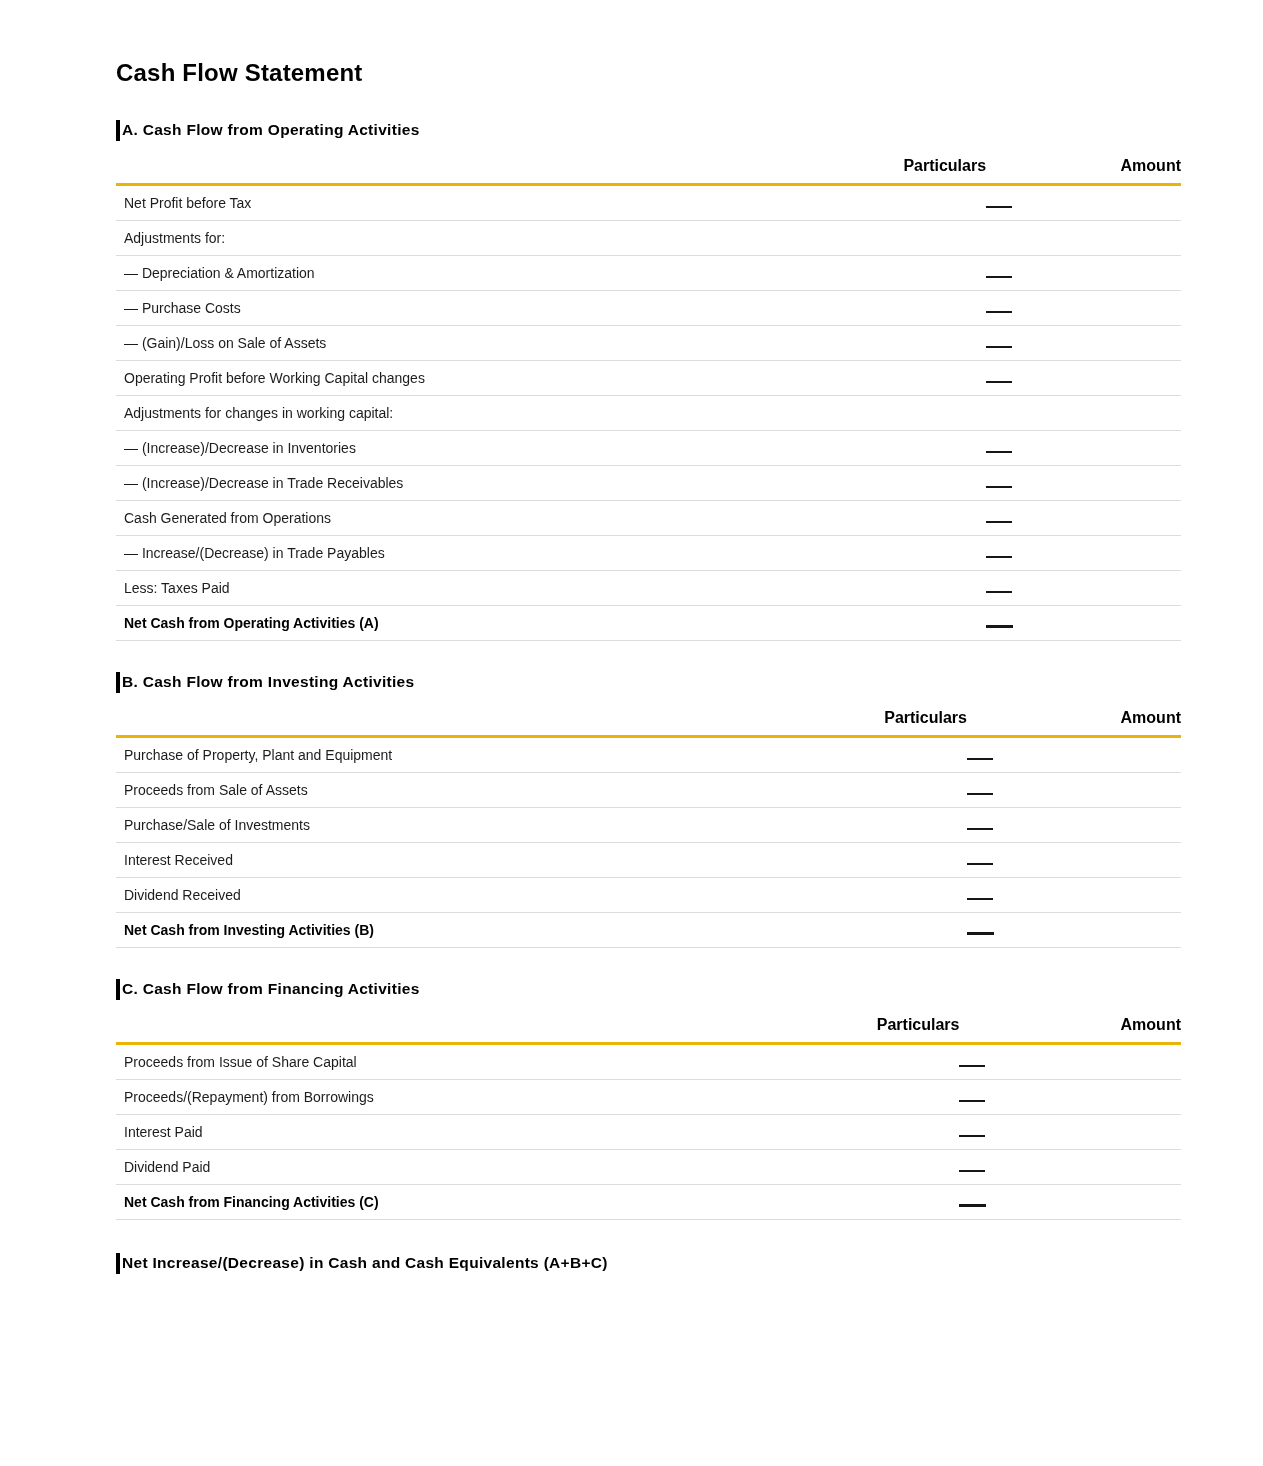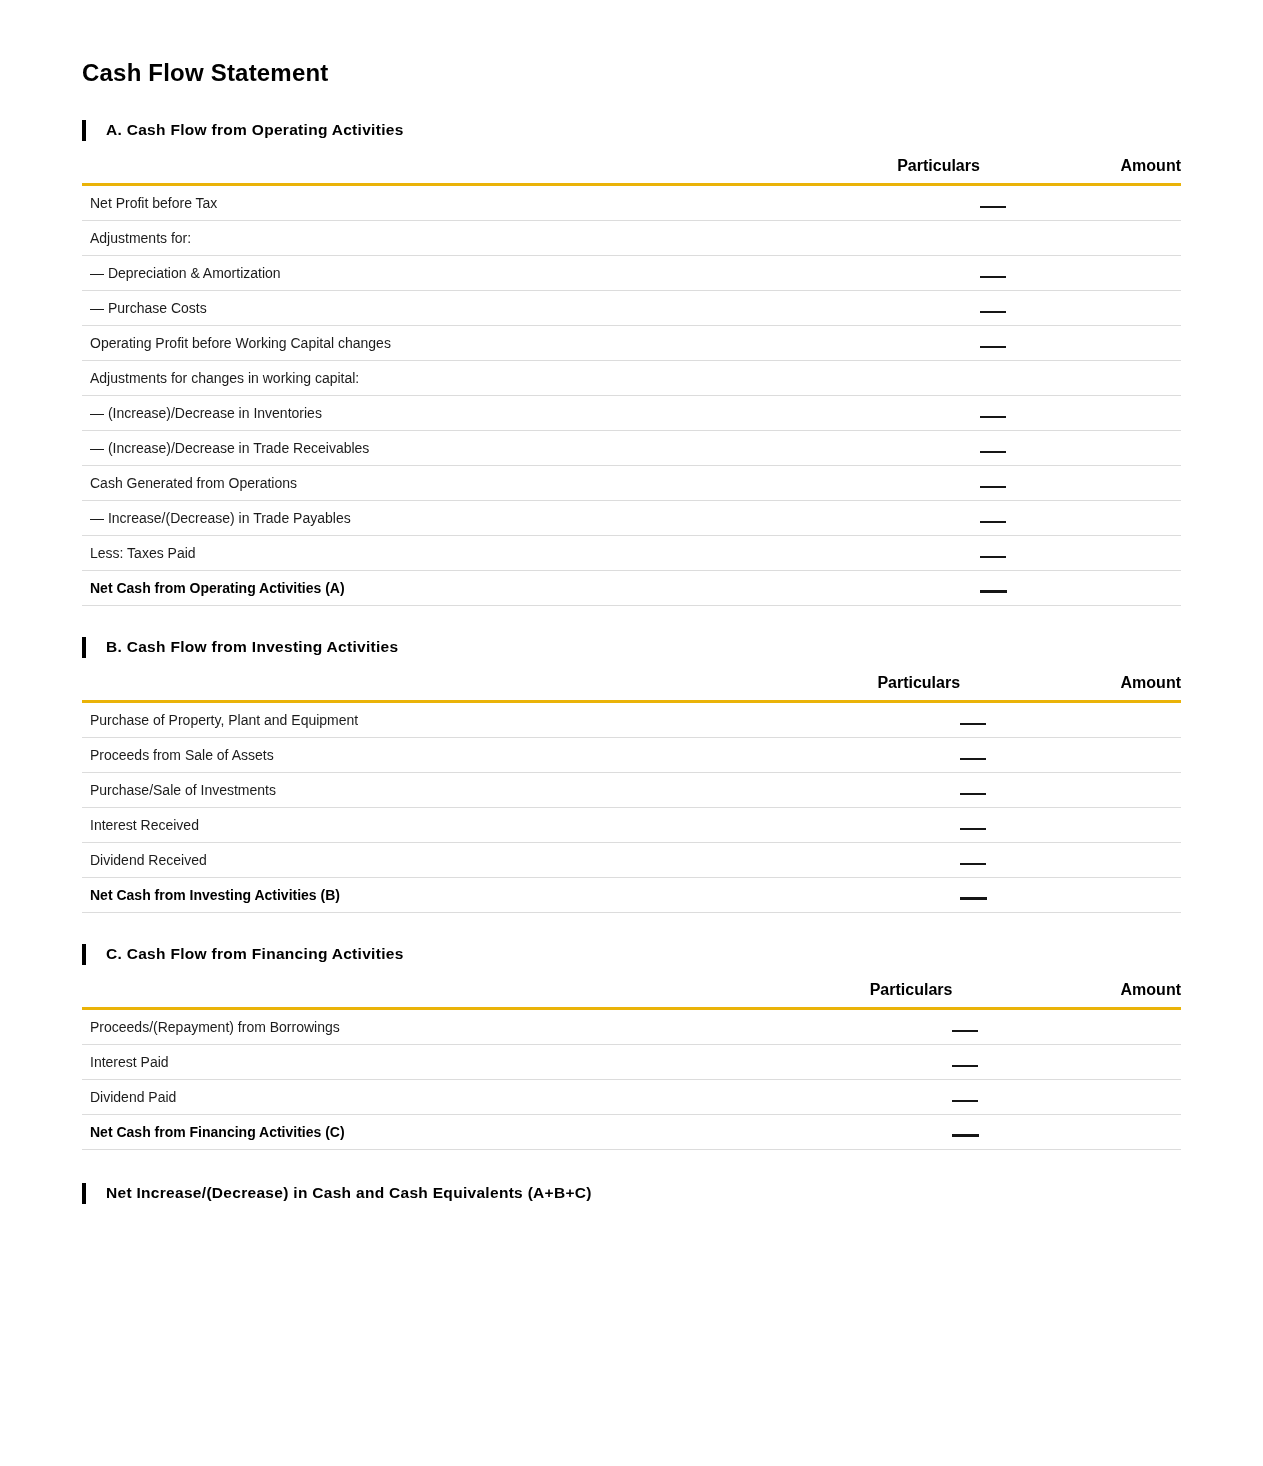--- a/index.html
+++ b/index.html
@@ -4,41 +4,41 @@
 <style>
   * { margin: 0; padding: 0; box-sizing: border-box; }
   html, body { background: #ffffff; }
   body {
     width: 1263px;
     min-height: 1466px;
     font-family: "Liberation Sans", "DejaVu Sans", sans-serif;
     color: #1c1c1c;
   }
   .doc {
-    padding: 56px 82px 0 82px;
+    padding: 56px 82px 0 116px;
   }
   .doc-title {
     font-size: 24px;
     font-weight: bold;
     color: #000;
     line-height: 33px;
     letter-spacing: 0.2px;
   }
   .doc-subtitle {
     font-size: 17px;
     font-weight: bold;
     color: #000;
     line-height: 24px;
     margin-top: 12px;
   }
   section.stmt-section { margin-top: 30px; }
   .section-heading {
     display: flex;
     align-items: center;
-    gap: 20px;
+    gap: 2px;
   }
   .accent-bar {
     width: 4px;
     height: 21px;
     background: #000;
     flex: 0 0 auto;
   }
   .section-heading .heading-text {
     font-size: 15.5px;
     font-weight: bold;
@@ -132,20 +132,24 @@
   <tr>
     <td>— Depreciation &amp; Amortization</td>
     <td class="amount-cell"><span class="blank-line"></span></td>
   </tr>
 
   <tr>
     <td>— Purchase Costs</td>
     <td class="amount-cell"><span class="blank-line"></span></td>
   </tr>
 
+  <tr>
+    <td>— (Gain)/Loss on Sale of Assets</td>
+    <td class="amount-cell"><span class="blank-line"></span></td>
+  </tr>
 
 
   <tr>
     <td>Operating Profit before Working Capital changes</td>
     <td class="amount-cell"><span class="blank-line"></span></td>
   </tr>
 
   <tr>
     <td>Adjustments for changes in working capital:</td>
     <td class="amount-cell"></td>
@@ -244,20 +248,24 @@
         <col class="col-label">
         <col class="col-amount">
       </colgroup>
       <thead>
         <tr>
               <th>Particulars</th>
               <th class="amount-col">Amount</th>
             </tr>
       </thead>
       <tbody>
+  <tr>
+    <td>Proceeds from Issue of Share Capital</td>
+    <td class="amount-cell"><span class="blank-line"></span></td>
+  </tr>
 
   <tr>
     <td>Proceeds/(Repayment) from Borrowings</td>
     <td class="amount-cell"><span class="blank-line"></span></td>
   </tr>
 
   <tr>
     <td>Interest Paid</td>
     <td class="amount-cell"><span class="blank-line"></span></td>
   </tr>

